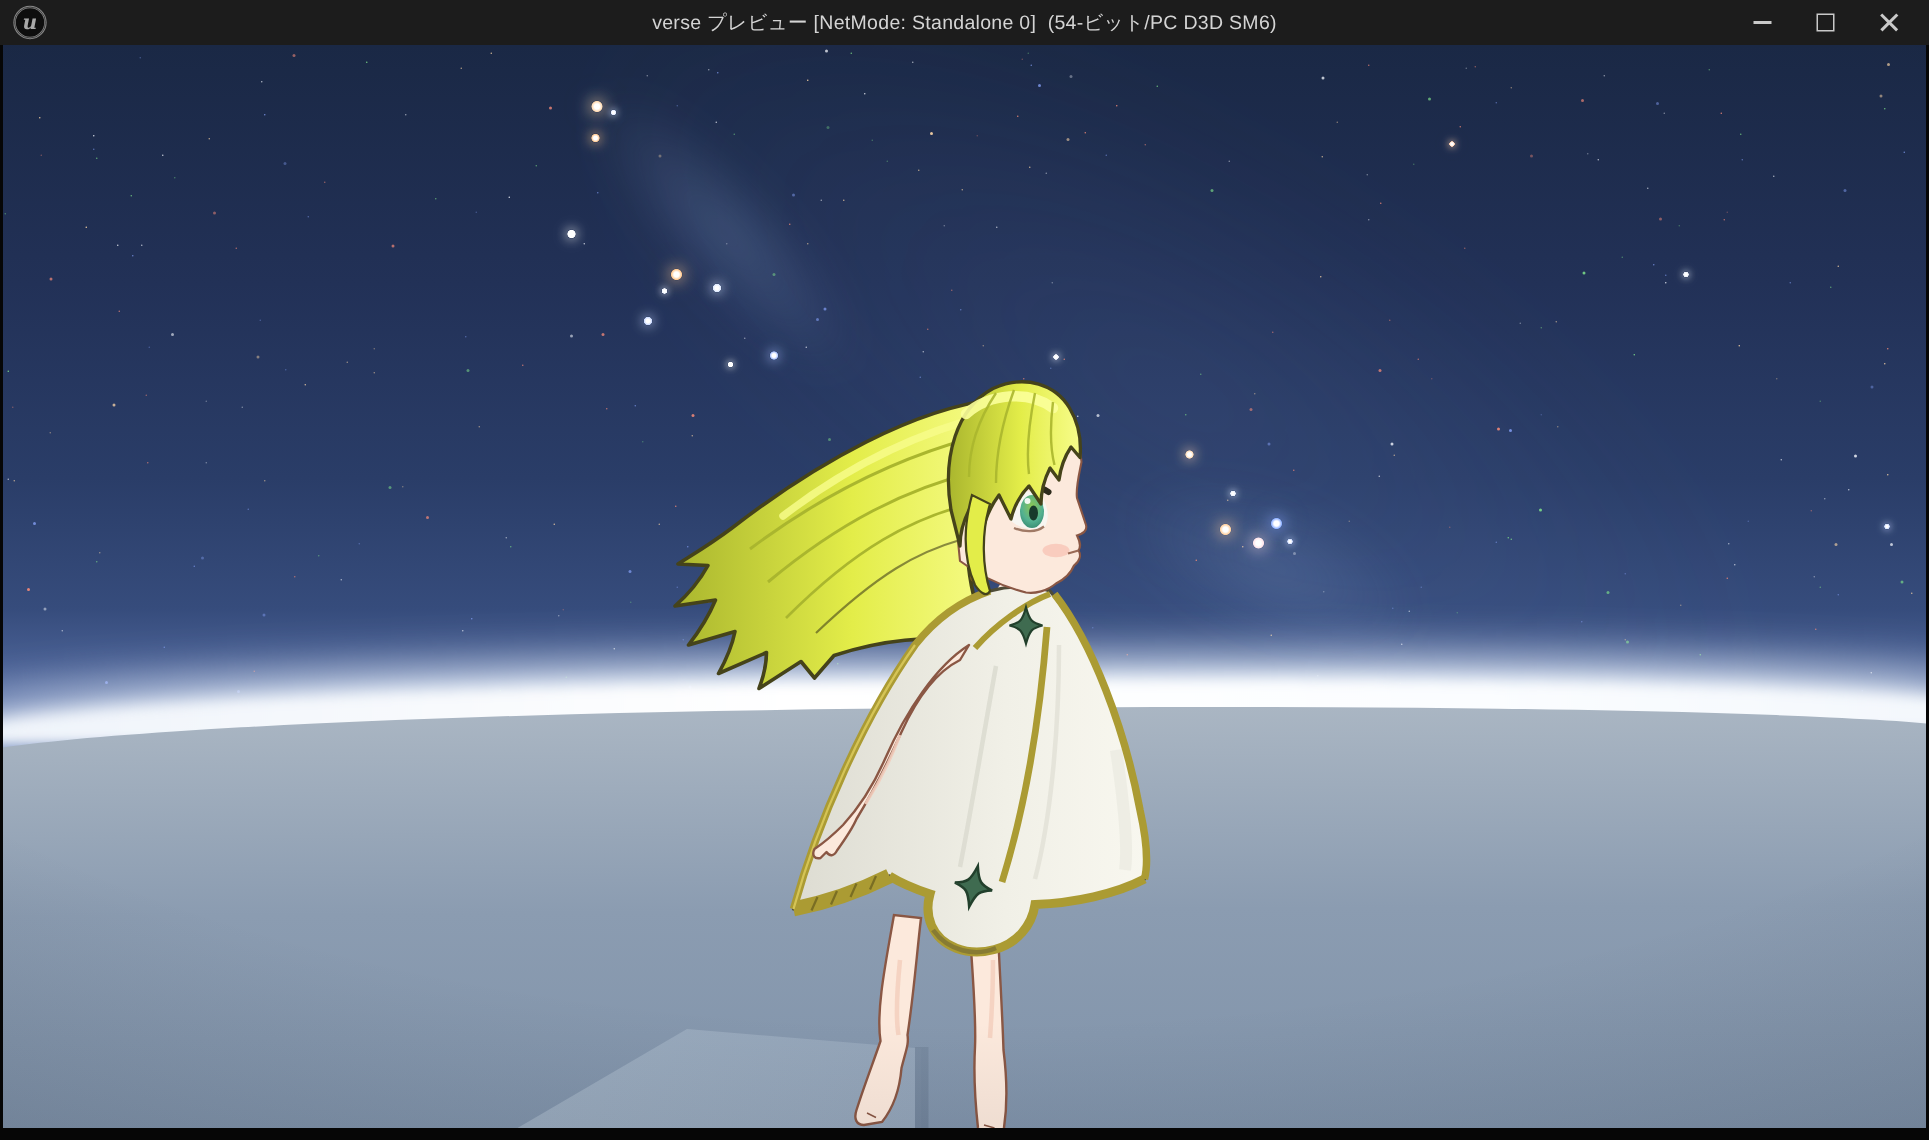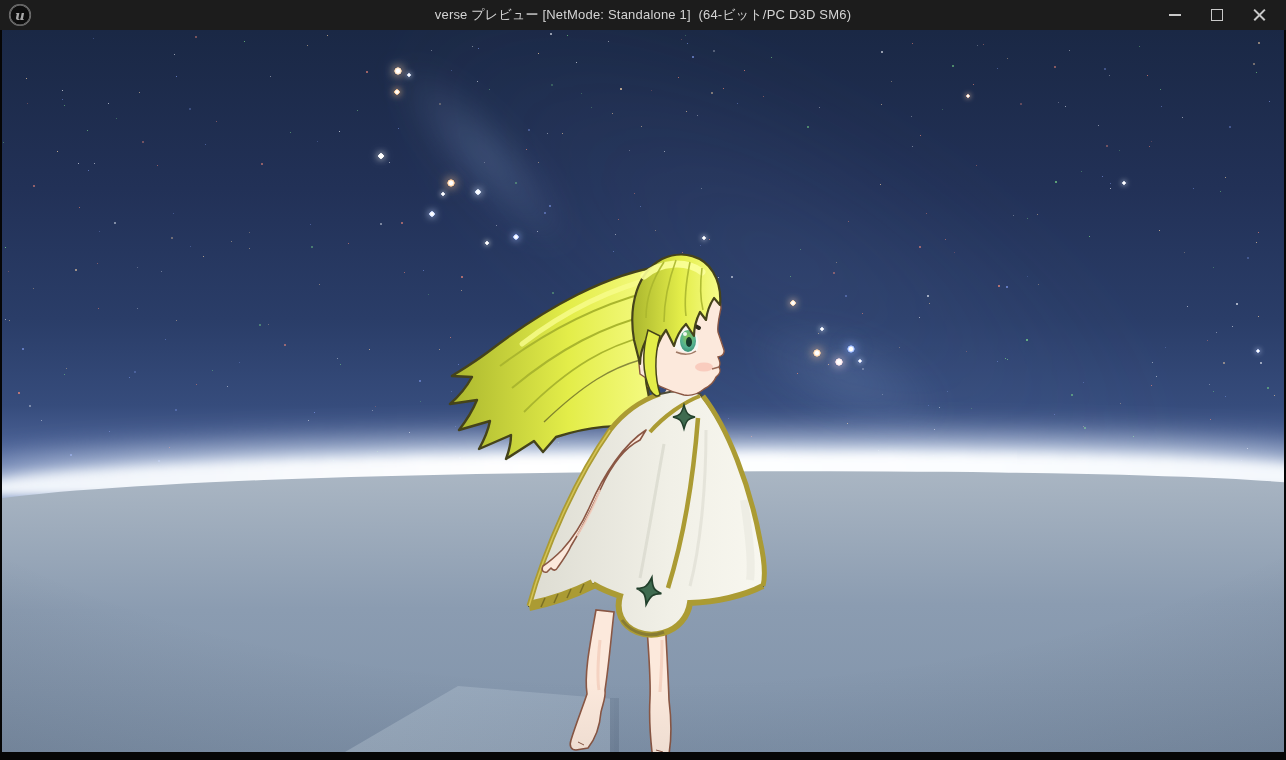--- a/index.html
+++ b/index.html
@@ -54,21 +54,21 @@
 <body>
 
 <div class="window">
 
   <div class="titlebar">
     <svg class="tb-logo" viewBox="0 0 24 24">
       <circle cx="12" cy="12" r="10.3" fill="#0e0e0e" stroke="#888" stroke-width="1.6"></circle>
       <circle cx="12" cy="12" r="10.3" fill="none" stroke="#3a3a3a" stroke-width=".6"></circle>
       <text x="12" y="16.6" text-anchor="middle" font-family="'DejaVu Serif',serif" font-style="italic" font-weight="bold" font-size="13.5" fill="#a8a8a8">u</text>
     </svg>
-    <div class="tb-title">verse プレビュー [NetMode: Standalone 1]  (64-ビット/PC D3D SM6)</div>
+    <div class="tb-title">verse プレビュー [NetMode: Standalone 0]  (54-ビット/PC D3D SM6)</div>
     <div class="tb-controls">
       <div class="tb-btn" aria-label="minimize">
         <div class="g-min"></div>
       </div>
       <div class="tb-btn" aria-label="maximize">
         <div class="g-max"></div>
       </div>
       <div class="tb-btn" aria-label="close">
         <div class="g-close"></div>
       </div>

